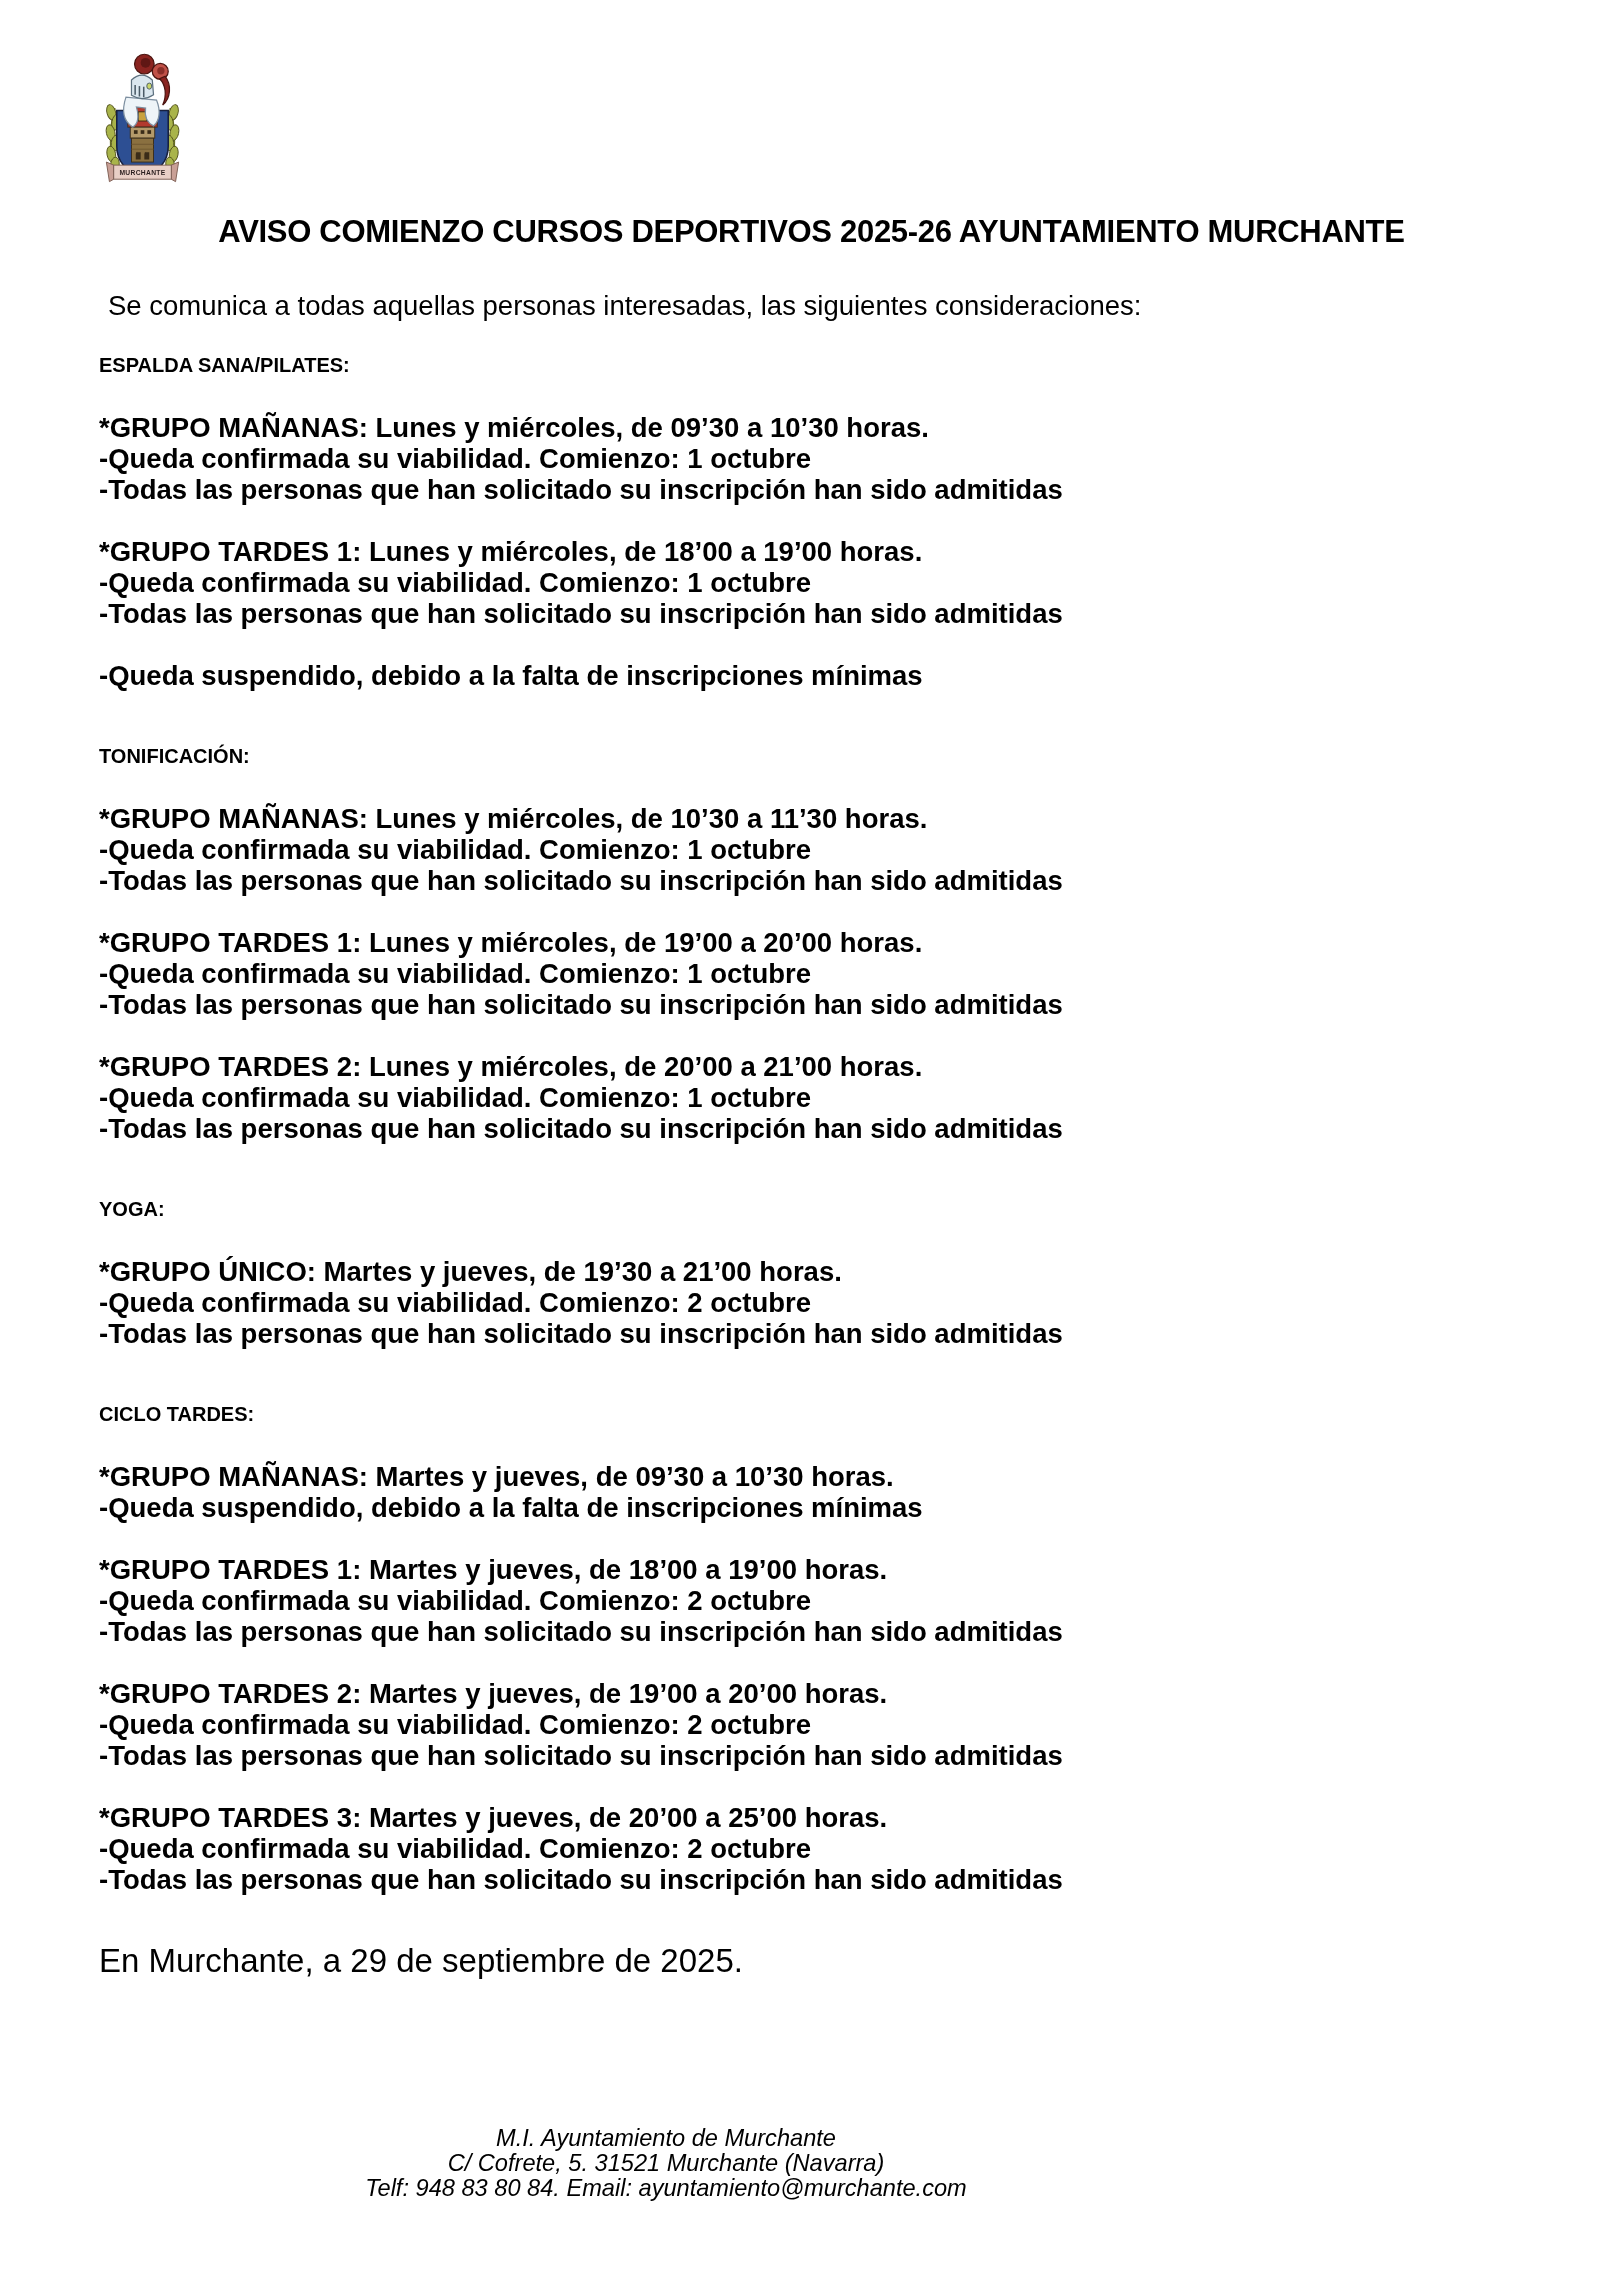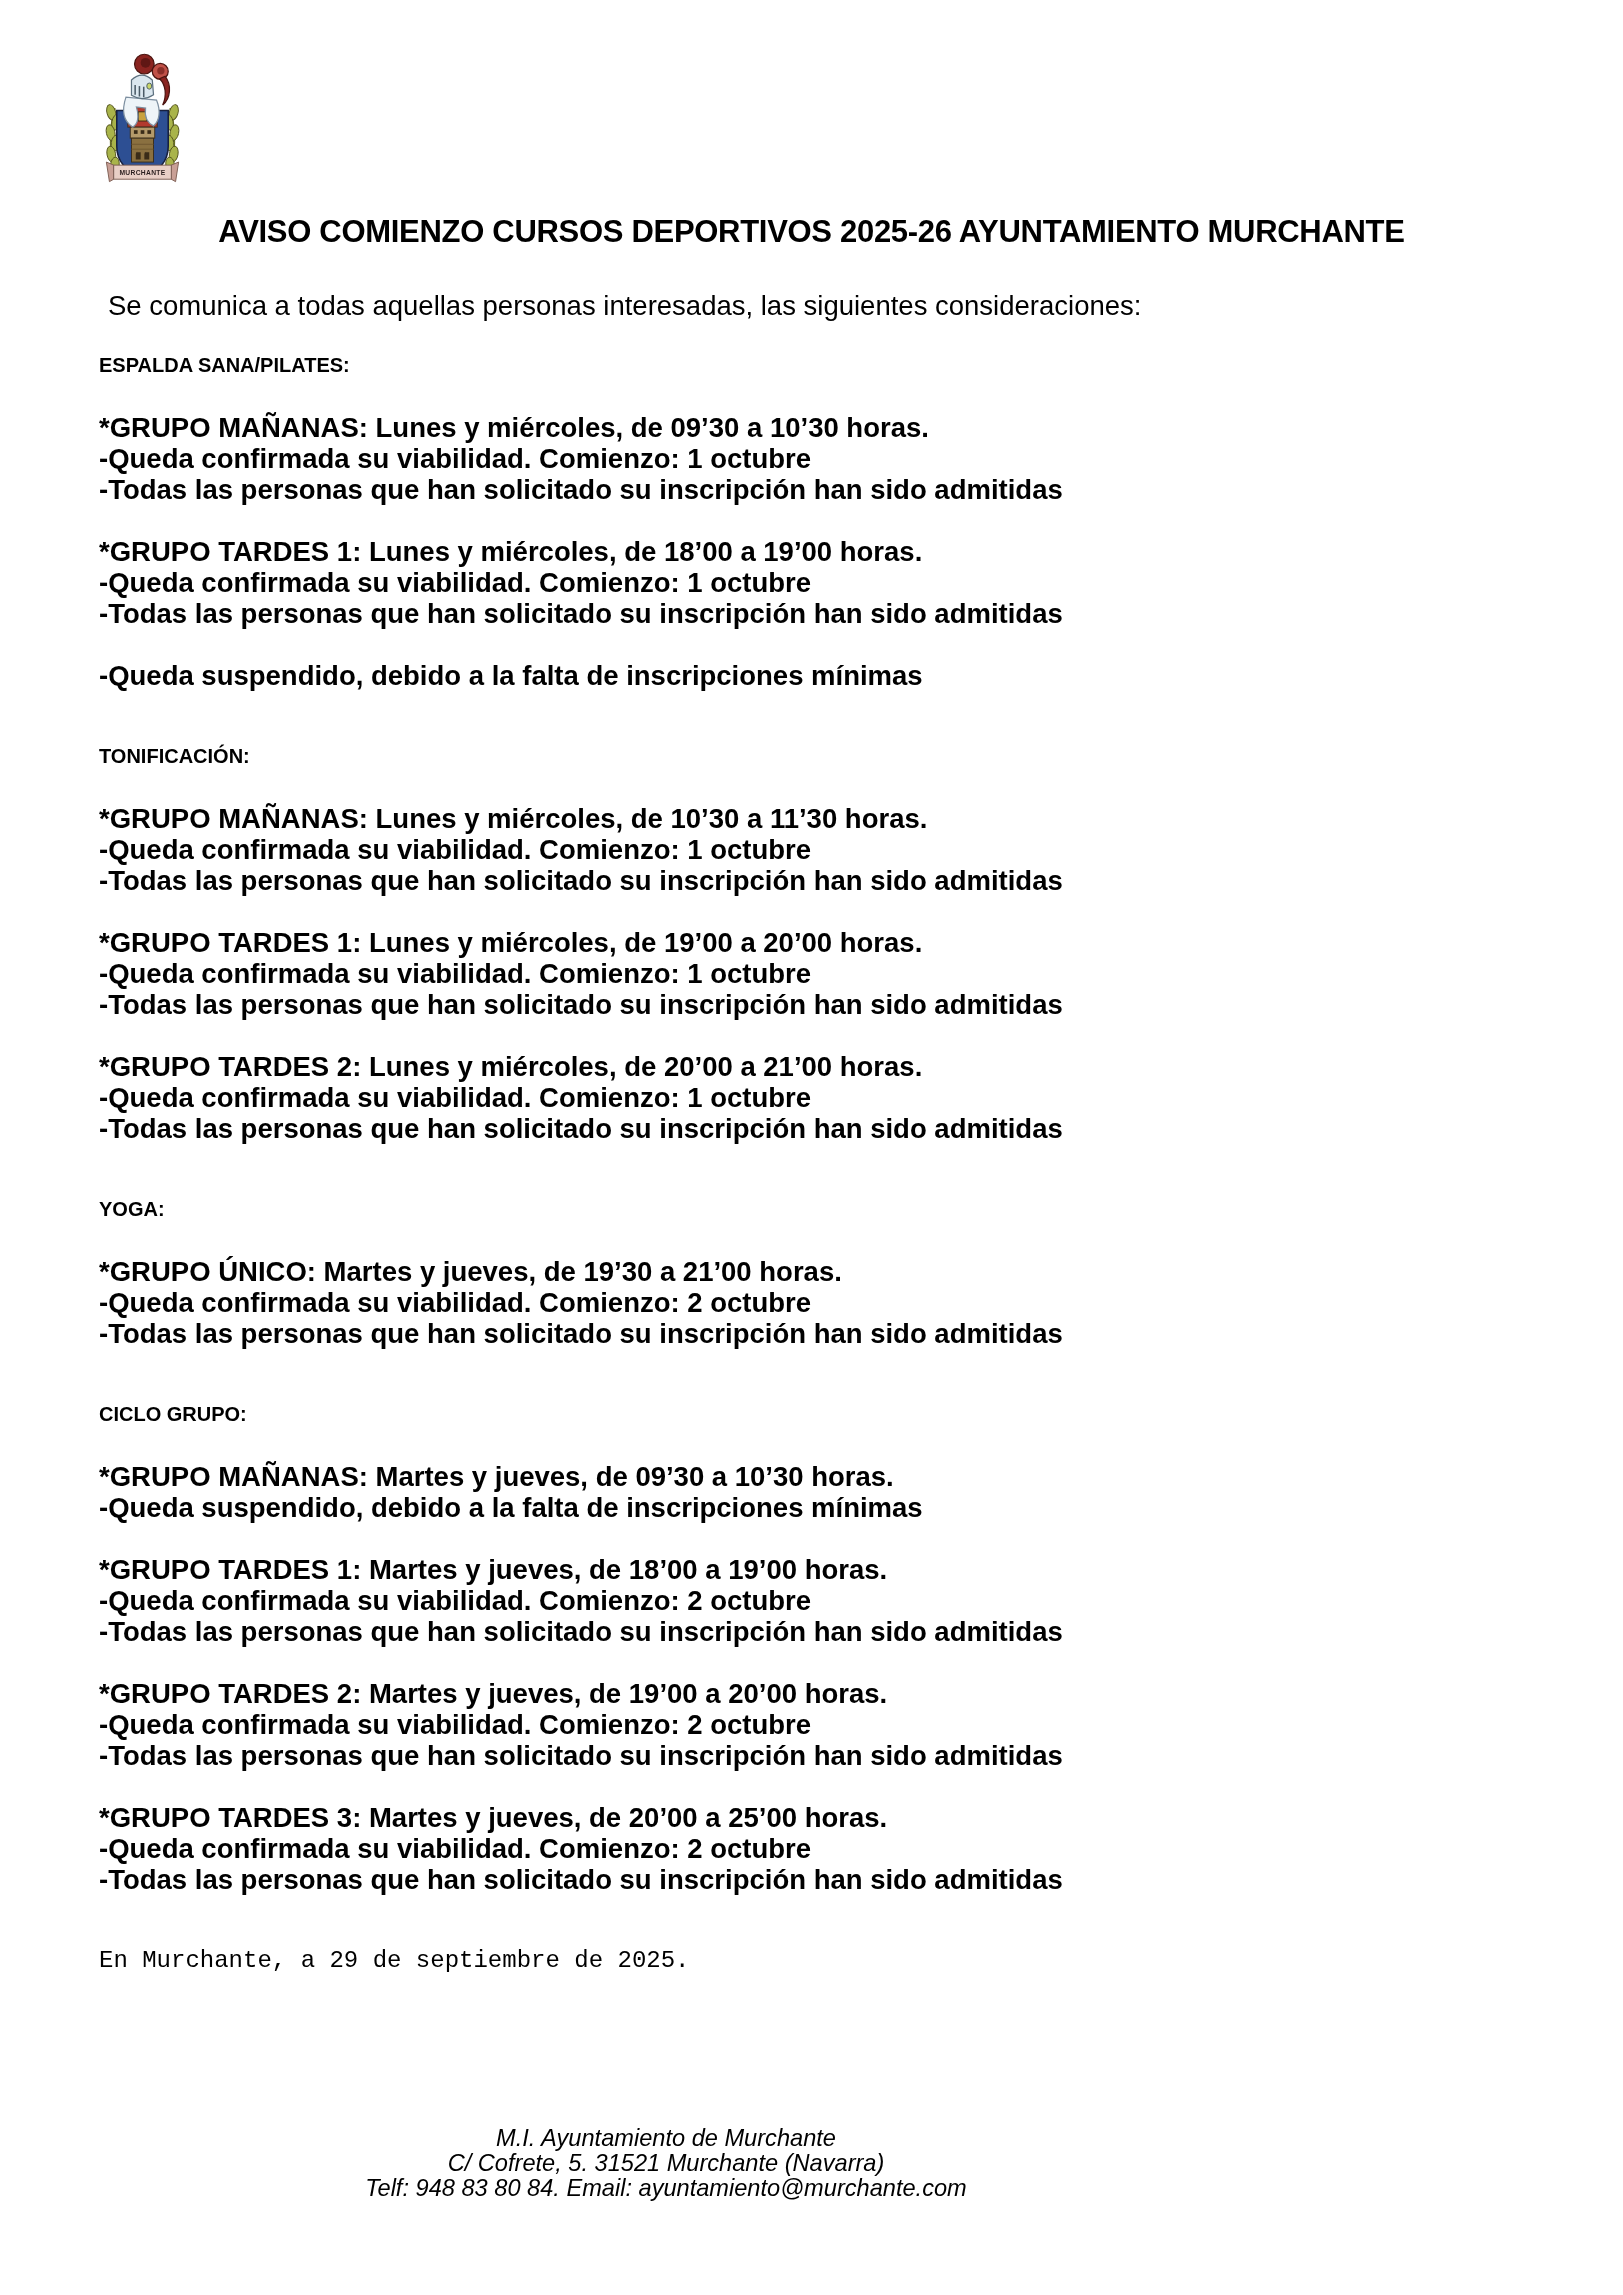--- a/index.html
+++ b/index.html
@@ -16,21 +16,21 @@
     margin:216px 0 0 0; text-align:center; font-size:31px; font-weight:bold;
     line-height:31px; white-space:nowrap; letter-spacing:-0.3px;
   }
   .intro { margin:43px 0 0 9px; font-size:27.5px; line-height:31px; white-space:nowrap; }
   .section-heading {
     margin:50px 0 0 0; font-size:20px; font-weight:bold; line-height:31px; white-space:nowrap;
   }
   .section-heading.first { margin-top:29px; }
   .group { margin:31px 0 0 0;font-weight:bold; }
   .line { font-size:27.5px; line-height:31px; white-space:nowrap; }
-  .closing { margin:50px 0 7px 0; font-size:24px; line-height:31px; white-space:nowrap;font-family:Liberation Mono, monospace; }
+  .closing { margin:50px 0 7px 0; font-size:33px; line-height:31px; white-space:nowrap; }
   .footer {
     position:absolute; left:0; top:2126px; width:1332px; text-align:center;
     font-style:italic; font-size:23.6px; line-height:25px;
   }
   .footer-line { white-space:nowrap; }
 </style>
 </head>
 <body>
 
 <div class="page">
@@ -137,21 +137,21 @@
       <div class="line">-Todas las personas que han solicitado su inscripción han sido admitidas</div>
     </div>
 
     <h2 class="section-heading">YOGA:</h2>
     <div class="group">
       <div class="line">*GRUPO ÚNICO: Martes y jueves, de 19’30 a 21’00 horas.</div>
       <div class="line">-Queda confirmada su viabilidad. Comienzo: 2 octubre</div>
       <div class="line">-Todas las personas que han solicitado su inscripción han sido admitidas</div>
     </div>
 
-    <h2 class="section-heading">CICLO GRUPO:</h2>
+    <h2 class="section-heading">CICLO TARDES:</h2>
     <div class="group">
       <div class="line">*GRUPO MAÑANAS: Martes y jueves, de 09’30 a 10’30 horas.</div>
       <div class="line">-Queda suspendido, debido a la falta de inscripciones mínimas</div>
     </div>
     <div class="group">
       <div class="line">*GRUPO TARDES 1: Martes y jueves, de 18’00 a 19’00 horas.</div>
       <div class="line">-Queda confirmada su viabilidad. Comienzo: 2 octubre</div>
       <div class="line">-Todas las personas que han solicitado su inscripción han sido admitidas</div>
     </div>
     <div class="group">

